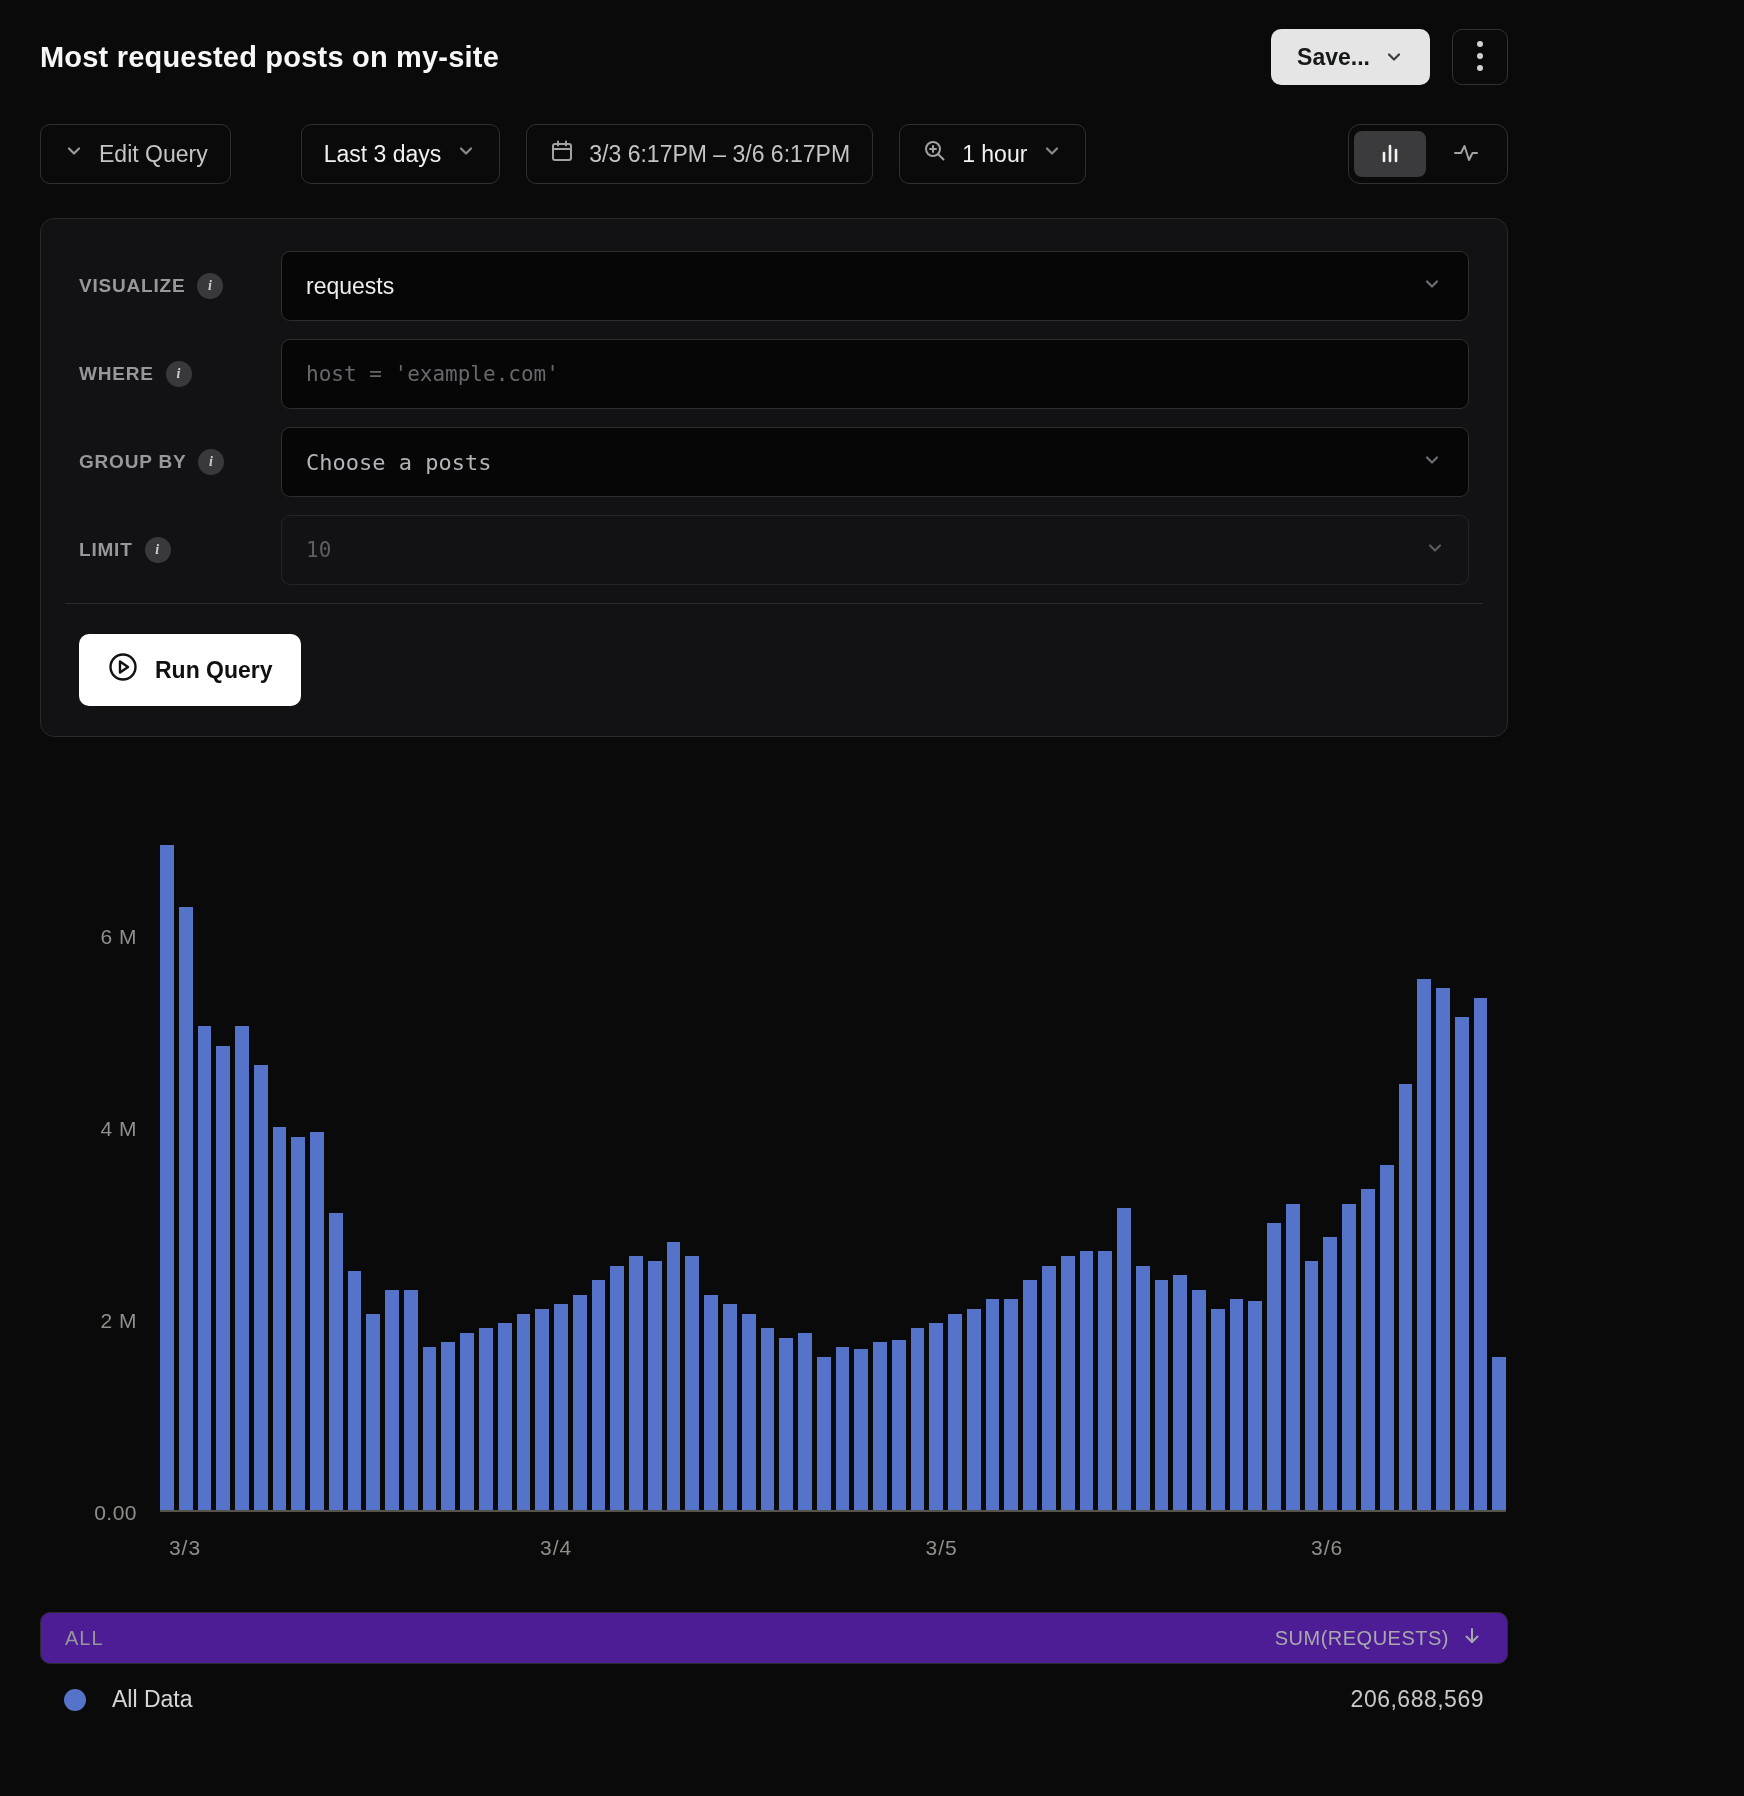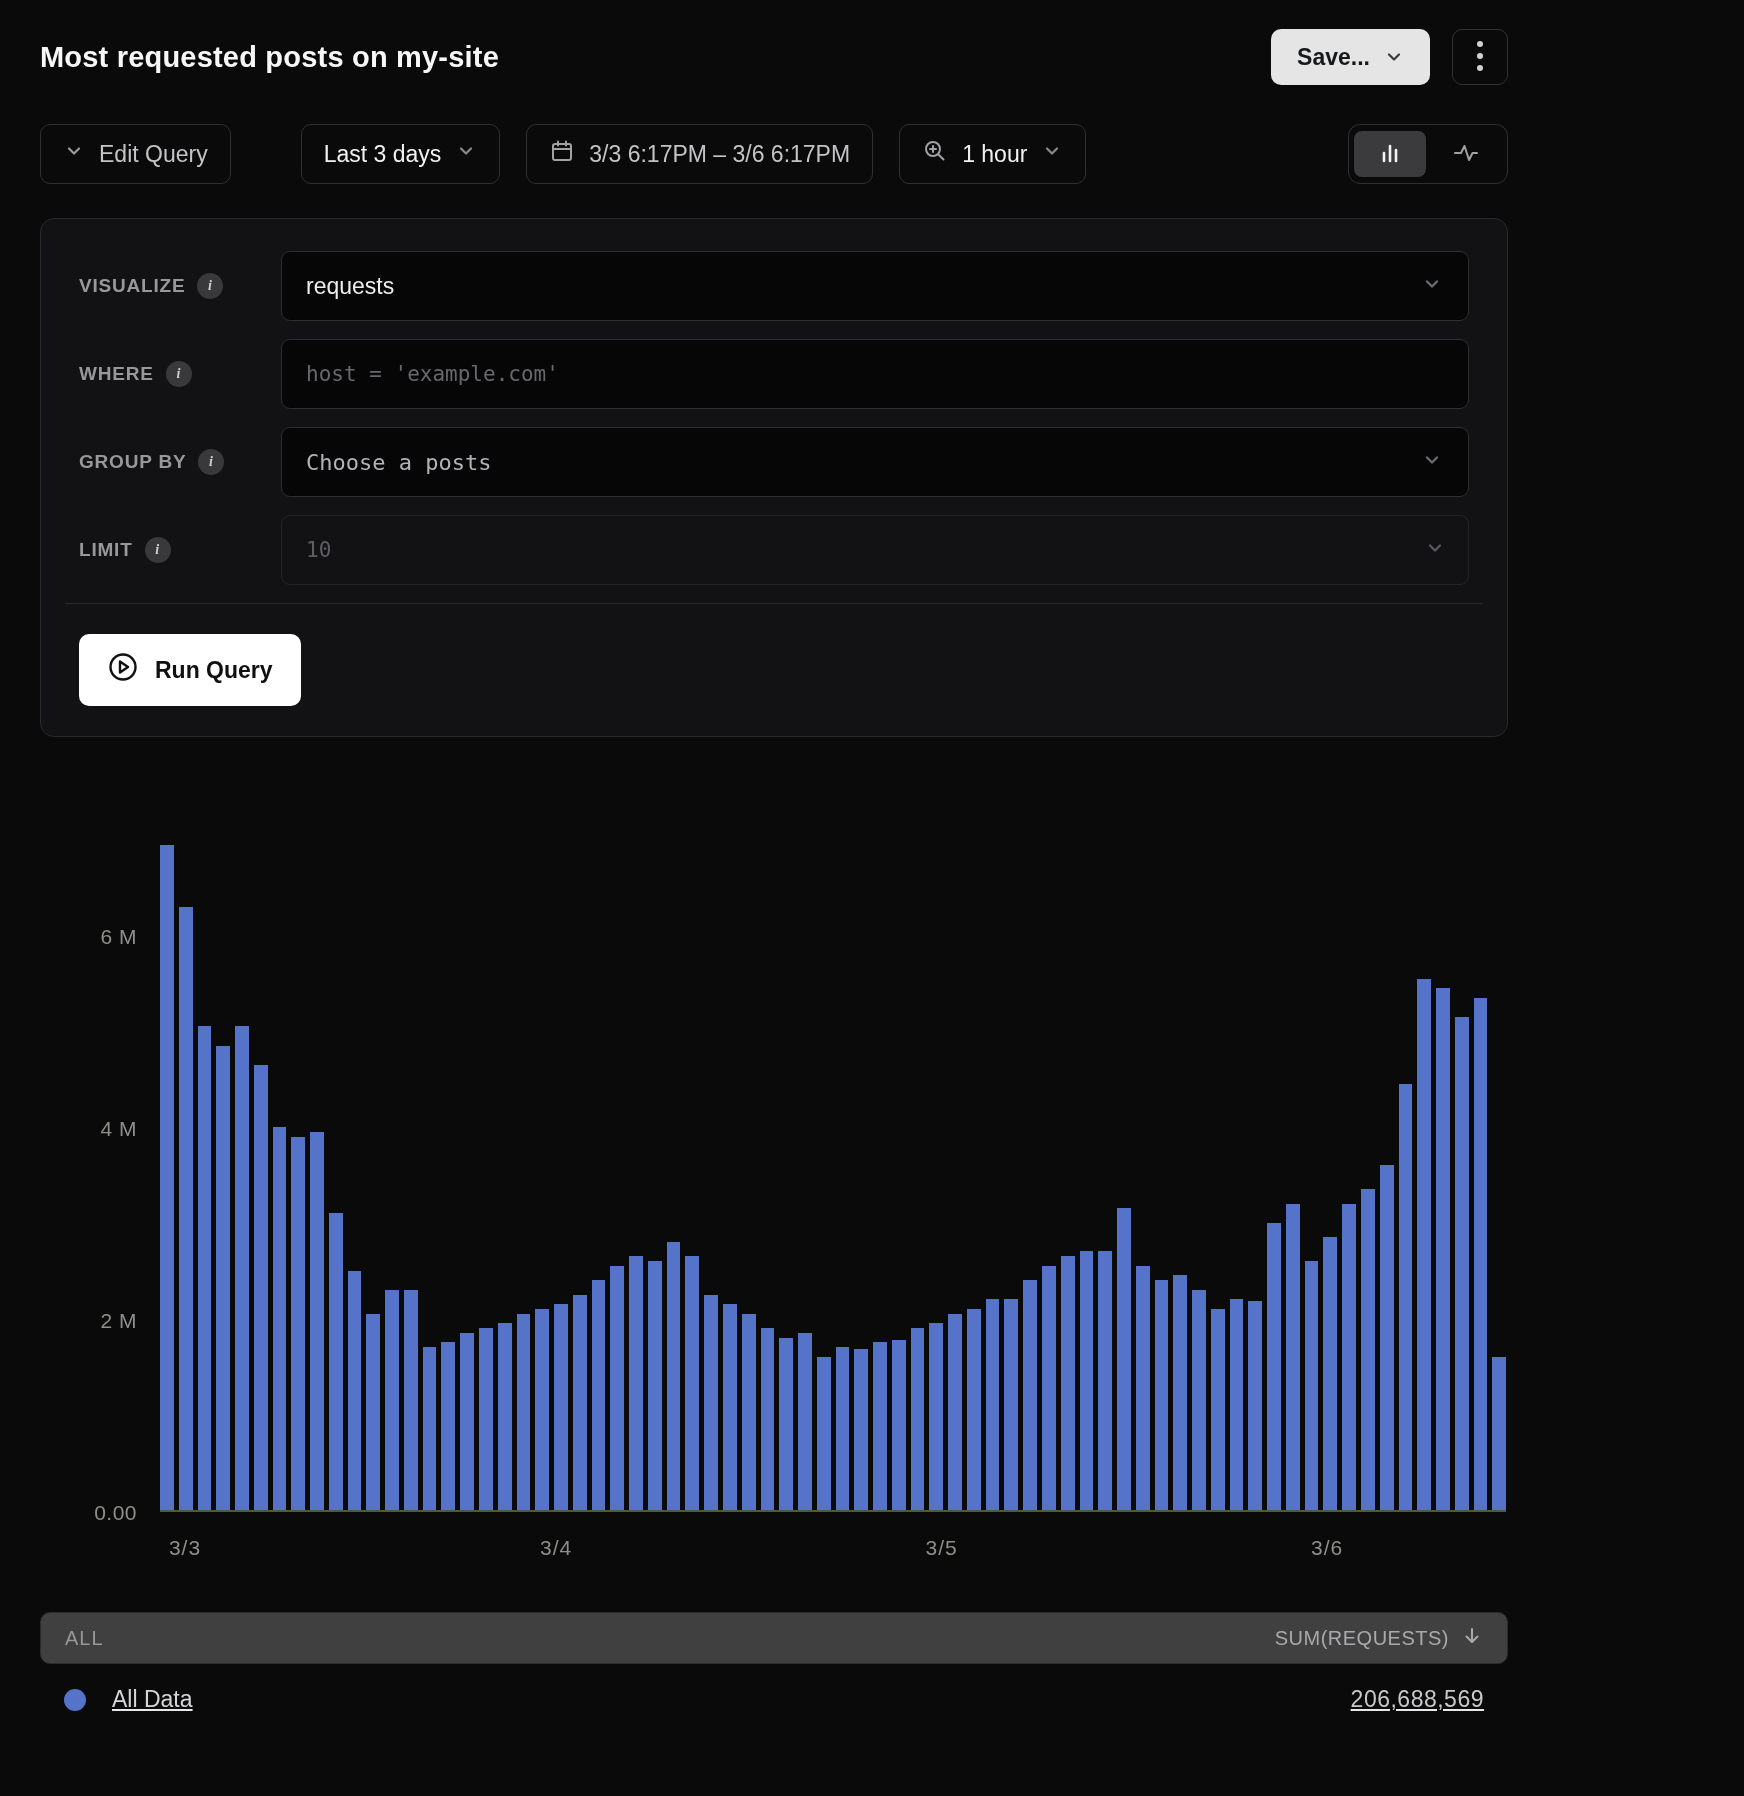--- a/index.html
+++ b/index.html
@@ -65,26 +65,26 @@
   .chart { position:relative; height:875px; }
   .plot { position:absolute; left:120px; right:2px; top:74px; bottom:100px;
           display:flex; align-items:flex-end; gap:5px; border-bottom:2px solid #55544a; }
   .bar { flex:1 1 0; background:#5573c9; }
   .y-label { position:absolute; left:0; width:97px; text-align:right; font-size:21px;
              color:#8f8f8a; letter-spacing:.5px; }
   .x-label { position:absolute; bottom:52px; transform:translateX(-50%); font-size:21px;
              color:#8f8f8a; letter-spacing:1px; }
 
   
-  .summary-header { height:52px; background:#404040; border:1px solid #2c2c2e; border-radius:10px;
+  .summary-header { height:52px; background:#4c1d95; border:1px solid #2c2c2e; border-radius:10px;
                     display:flex; align-items:center; justify-content:space-between; padding:0 24px; }
   .summary-header .col-all { font-size:20px; color:#97979a; letter-spacing:1px; }
   .sort-col { display:flex; align-items:center; gap:12px; cursor:pointer; }
   .sort-col span { font-size:20px; color:#a9a9ac; letter-spacing:.5px; }
-  .summary-row { display:flex; align-items:center; justify-content:space-between; padding:22px 24px 0 24px;text-decoration:underline; }
+  .summary-row { display:flex; align-items:center; justify-content:space-between; padding:22px 24px 0 24px; }
   .series-cell { display:flex; align-items:center; gap:26px; cursor:pointer; }
   .series-dot { width:22px; height:22px; border-radius:50%; background:#5573c9; }
   .series-name { font-size:23px; color:#d6d6d8; }
   .series-value { font-size:23px; color:#c9c9cb; letter-spacing:.5px; }
 
   svg { flex:0 0 auto; }
 </style>
 </head>
 <body>
 

